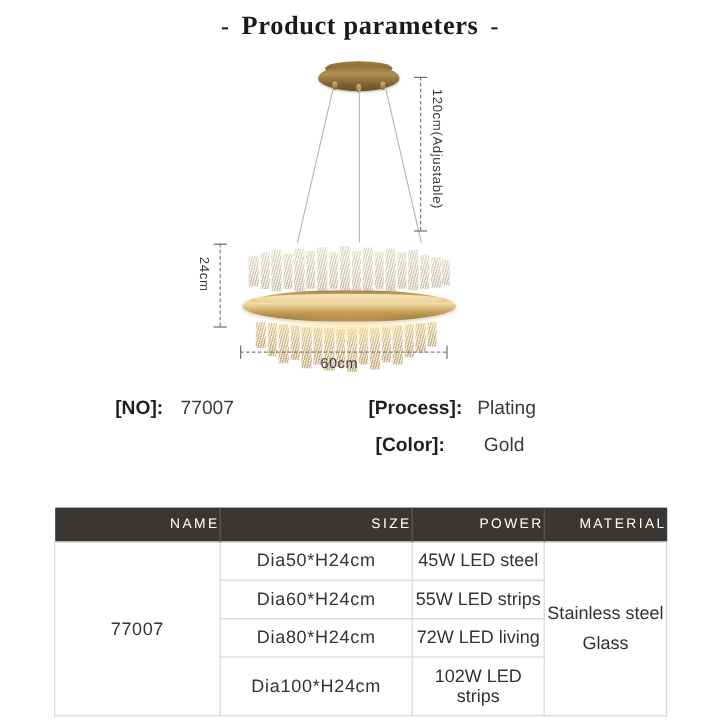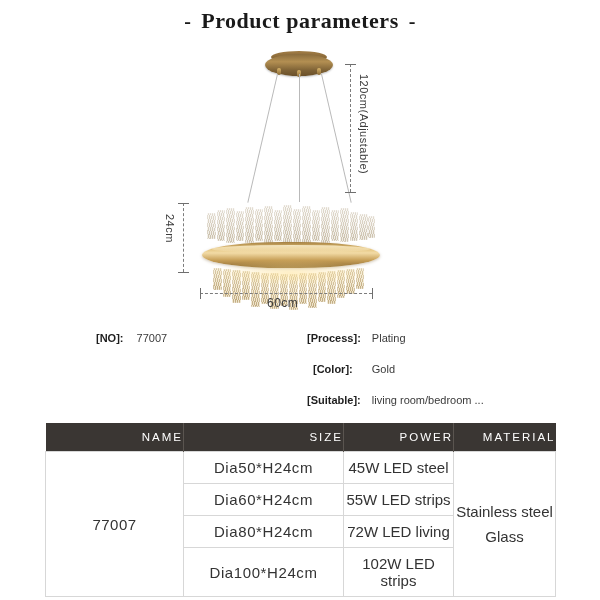--- a/index.html
+++ b/index.html
@@ -181,21 +181,21 @@
   
   .specs {
     position: absolute;
     top: 327px;
     left: 0;
     width: 600px;
     height: 85px;
   }
   .spec-item {
     position: absolute;
-    font-size: 11px;
+    font-size: 16px;
     color: #2f2f2f;
     white-space: nowrap;
   }
   .spec-key {
     font-weight: bold;
     color: #1e1e1e;
   }
   .spec-val {
     font-weight: normal;
     color: #3a3a3a;
@@ -327,25 +327,21 @@
     <span class="spec-key">[NO]:</span>
     <span class="spec-val" style="margin-left:10px;">77007</span>
   </div>
 
   <div class="spec-item" style="left:307px;top:5px;">
     <span class="spec-key">[Process]:</span>
     <span class="spec-val" style="margin-left:8px;">Plating</span>
   </div>
   <div class="spec-item" style="left:313px;top:36px;">
     <span class="spec-key">[Color]:</span>
-    <span class="spec-val" style="margin-left:16px;">Gold</span>
-  </div>
-  <div class="spec-item" style="left:307px;top:67px;">
-    <span class="spec-key">[Suitable]:</span>
-    <span class="spec-val" style="margin-left:8px;">living room/bedroom ...</span>
+    <span class="spec-val" style="margin-left:28px;">Gold</span>
   </div>
 </div>
 
 <table class="spec-table">
   <colgroup>
     <col style="width:138px;">
     <col style="width:160px;">
     <col style="width:110px;">
     <col style="width:102px;">
   </colgroup>

